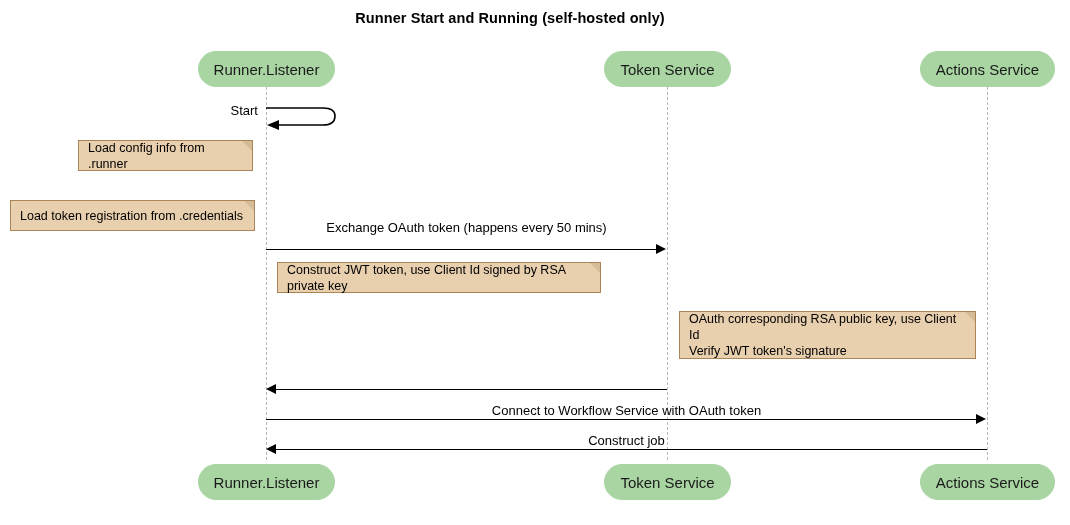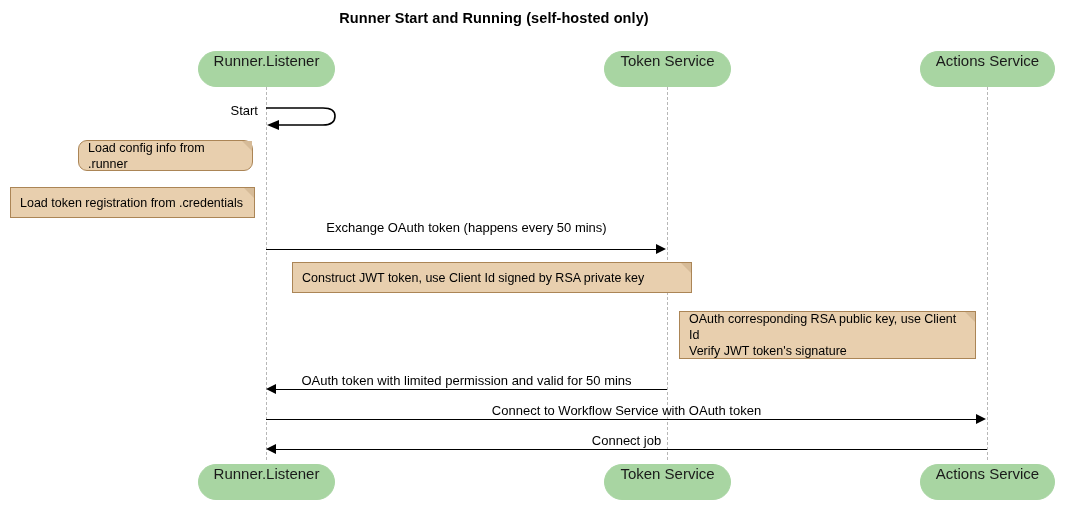--- a/index.html
+++ b/index.html
@@ -15,38 +15,39 @@
     position: relative;
     width: 1070px;
     height: 525px;
     background: #ffffff;
     overflow: hidden;
   }
 
   
   .diagram-title {
     position: absolute;
-    left: 0;
+    left: 16px;
     top: 10px;
     width: 988px;
     text-align: center;
     font-size: 14.5px;
     font-weight: bold;
     color: #000000;
     letter-spacing: 0.1px;
   }
 
   
   .participant {
     position: absolute;
     height: 36px;
     border-radius: 18px;
     background: #a8d5a2;
     border: 1px solid #a8d5a2;
     display: flex;
+    align-items: center;
     justify-content: center;
     box-sizing: border-box;
   }
   .participant-label {
     font-size: 15px;
     color: #1a1a1a;
     white-space: nowrap;
   }
 
   
@@ -167,54 +168,53 @@
   </div>
 
   <div class="self-loop" style="left:265px; top:103px;">
     <svg width="80" height="30" viewBox="0 0 80 30">
       <path d="M 1 5 L 58 5 Q 70 5 70 13 Q 70 22 58 22 L 14 22" fill="none" stroke="#000000" stroke-width="1.6"></path>
       <polygon points="14,17 2,22 14,27" fill="#000000"></polygon>
     </svg>
   </div>
   <div class="msg-label" style="left:186px; top:103px; width:72px; text-align:right;">Start</div>
 
-  <div class="note" style="left:78px; top:140px; width:175px; height:31px;border-radius:9px;">
+  <div class="note" style="left:78px; top:140px; width:175px; height:31px;">
     <span class="note-text">Load config info from .runner</span>
     <span class="note-fold"></span>
     <span class="note-fold-edge"></span>
   </div>
 
-  <div class="note" style="left:10px; top:187px; width:245px; height:31px;">
+  <div class="note" style="left:10px; top:200px; width:245px; height:31px;">
     <span class="note-text">Load token registration from .credentials</span>
     <span class="note-fold"></span>
     <span class="note-fold-edge"></span>
   </div>
 
   <div class="msg-line" style="left:266px; top:249px; width:391px;"></div>
   <div class="arrow-head right" style="left:656px; top:244px;"></div>
   <div class="msg-label" style="left:266px; top:220px; width:401px;">Exchange OAuth token (happens every 50 mins)</div>
 
-  <div class="note" style="left:292px; top:262px; width:400px; height:31px;">
+  <div class="note" style="left:277px; top:262px; width:324px; height:31px;">
     <span class="note-text">Construct JWT token, use Client Id signed by RSA private key</span>
     <span class="note-fold"></span>
     <span class="note-fold-edge"></span>
   </div>
 
   <div class="note" style="left:679px; top:311px; width:297px; height:48px;">
     <span class="note-text">OAuth corresponding RSA public key, use Client Id
 Verify JWT token's signature</span>
     <span class="note-fold"></span>
     <span class="note-fold-edge"></span>
   </div>
 
   <div class="msg-line" style="left:276px; top:389px; width:391px;"></div>
   <div class="arrow-head left" style="left:266px; top:384px;"></div>
-  <div class="msg-label" style="left:266px; top:373px; width:401px;">OAuth token with limited permission and valid for 50 mins</div>
 
   <div class="msg-line" style="left:266px; top:419px; width:711px;"></div>
   <div class="arrow-head right" style="left:976px; top:414px;"></div>
   <div class="msg-label" style="left:266px; top:403px; width:721px;">Connect to Workflow Service with OAuth token</div>
 
   <div class="msg-line" style="left:276px; top:449px; width:711px;"></div>
   <div class="arrow-head left" style="left:266px; top:444px;"></div>
-  <div class="msg-label" style="left:266px; top:433px; width:721px;">Connect job</div>
+  <div class="msg-label" style="left:266px; top:433px; width:721px;">Construct job</div>
 
 </div>
 
 </body></html>

